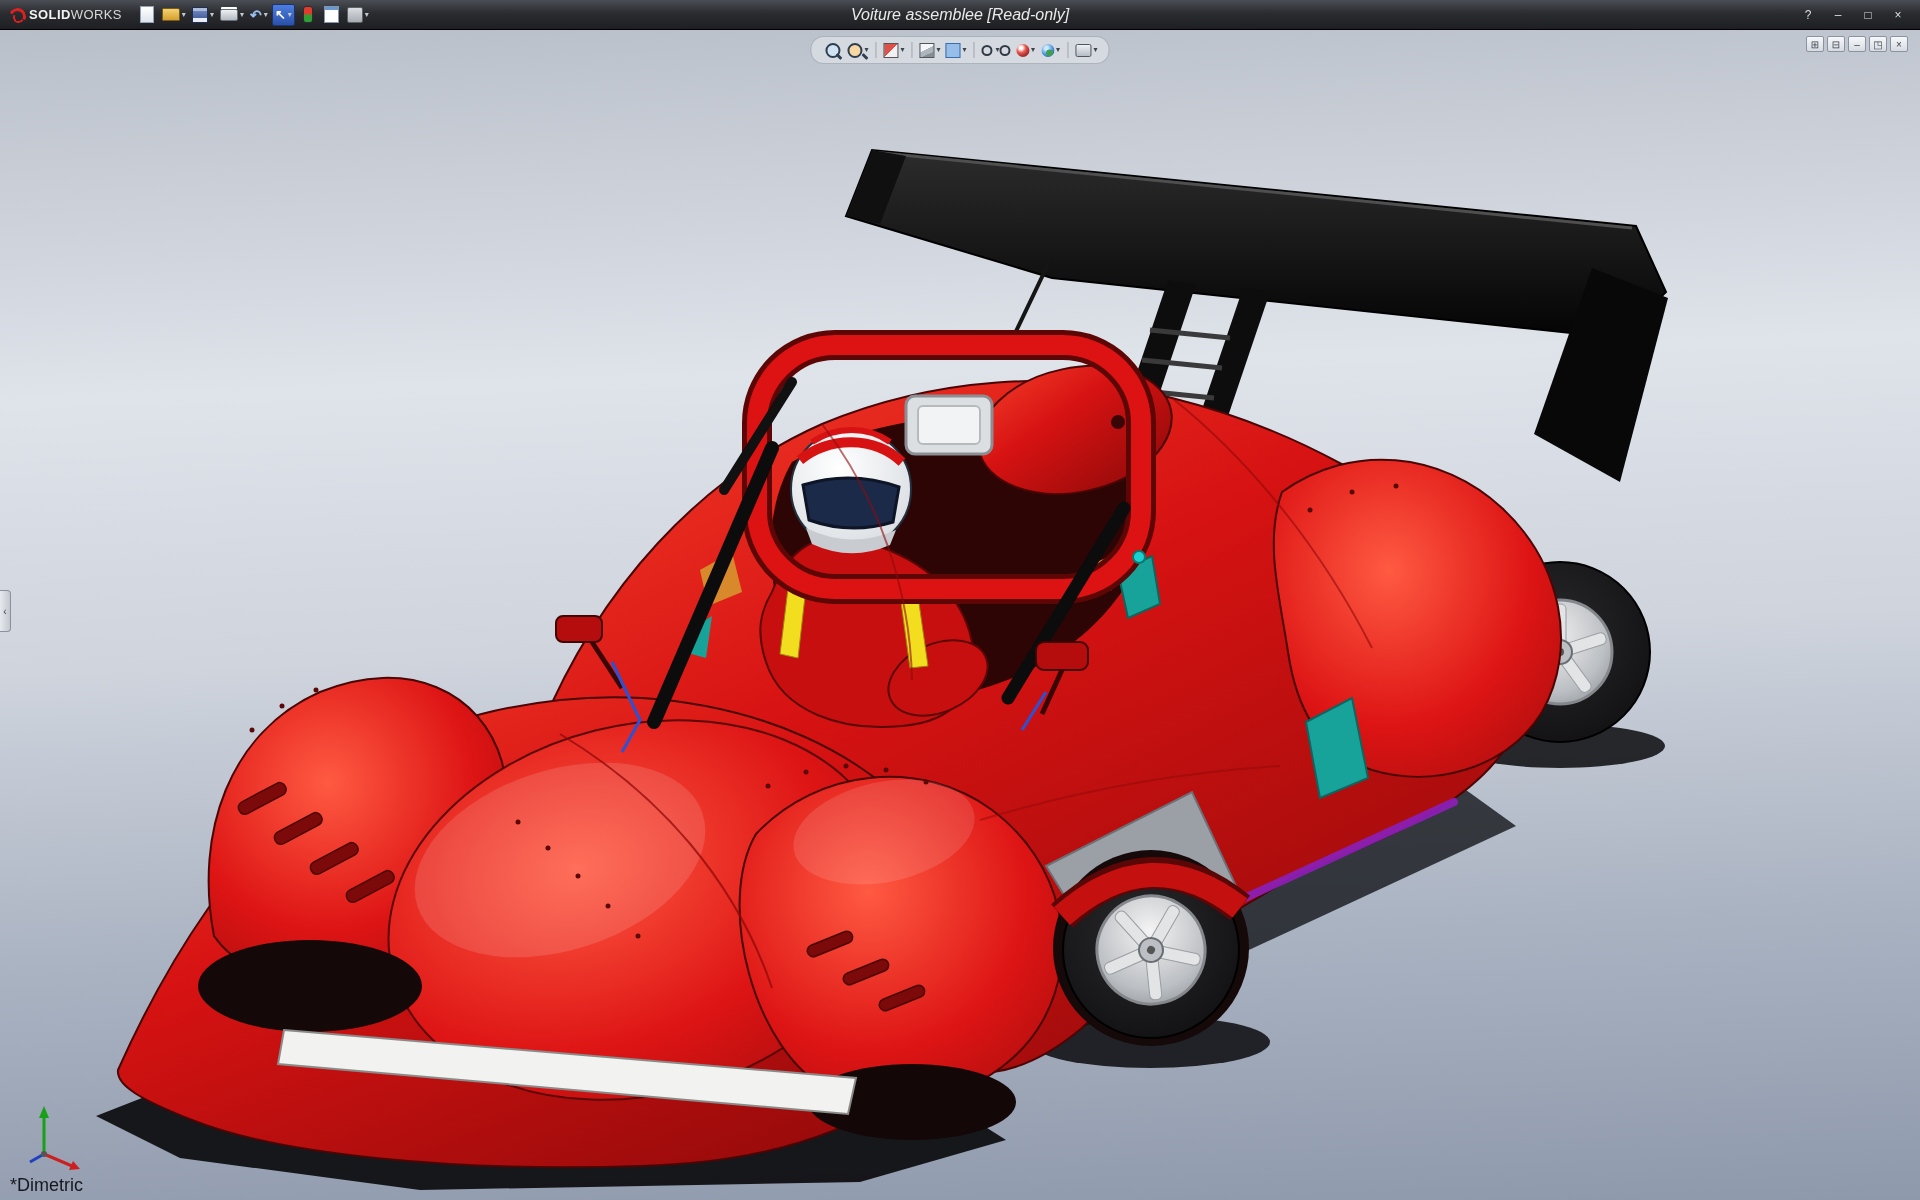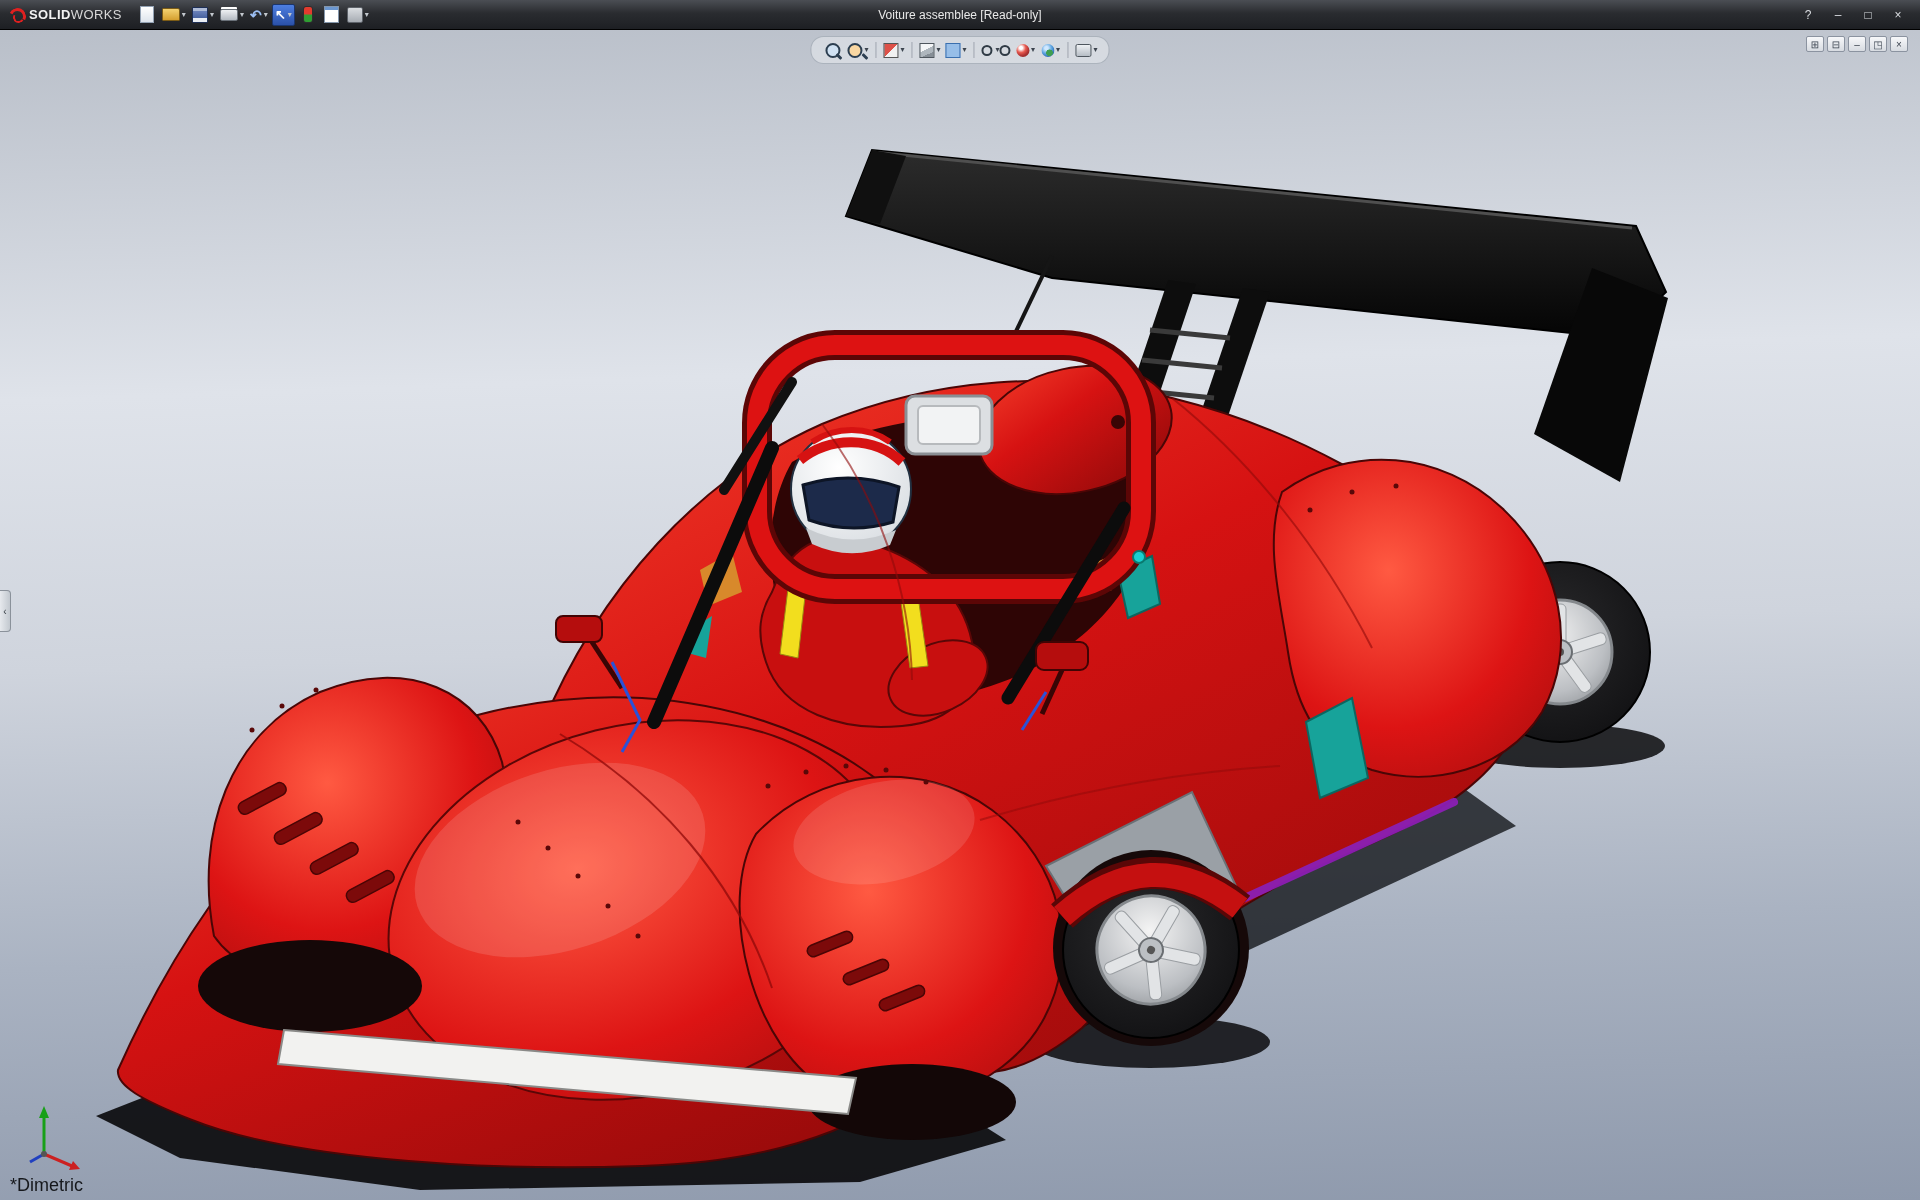--- a/index.html
+++ b/index.html
@@ -43,21 +43,21 @@
                        box-shadow:0 -3px 0 -1px #ffffff; }
   .icon-undo .glyph{ color:#9dc0f4; font-weight:bold; }
   .icon-select-tool{ background:linear-gradient(#4d7ee0,#2b51a8); border:1px solid #1a356f; }
   .icon-select-tool .glyph{ color:#ffffff; font-weight:bold; font-size:13px; }
   .icon-rebuild-semaphore::before{ content:""; width:8px; height:15px; border-radius:3px; border:1px solid #2e2e2e;
                        background:linear-gradient(#e23b2e 0 48%, #2f9e33 52% 100%); }
   .icon-file-properties::before{ content:""; width:13px; height:15px; background:#ffffff; border:1px solid #8496ab;
                        box-shadow:inset 0 3px 0 0 #6b97d1; }
   .icon-options::before{ content:""; width:14px; height:14px; background:linear-gradient(#dadde1,#a7acb3); border:1px solid #5d6269; border-radius:2px; }
 
-  .title-text{ position:absolute; left:50%; transform:translateX(-50%); font-size:12px; color:#e9e9e9; white-space:nowrap; }
+  .title-text{ position:absolute; left:50%; transform:translateX(-50%); font-size:16px; color:#e9e9e9; white-space:nowrap;font-style:italic; }
 
   .win-controls{ margin-left:auto; display:flex; align-items:center; gap:2px; }
   .win-btn{ width:28px; height:20px; display:flex; align-items:center; justify-content:center;
             color:#d9dce0; font-size:12px; border-radius:2px; cursor:default; }
 
   
   .viewport{
     position:relative; flex:1; overflow:hidden;
     background:linear-gradient(178deg, var(--bg-top,#b9bfc9) 0%, var(--bg-mid,#dfe3ea) 30%, #cfd4dd 52%, #aab3c2 76%, var(--bg-bottom,#8e99ac) 100%);
   }

